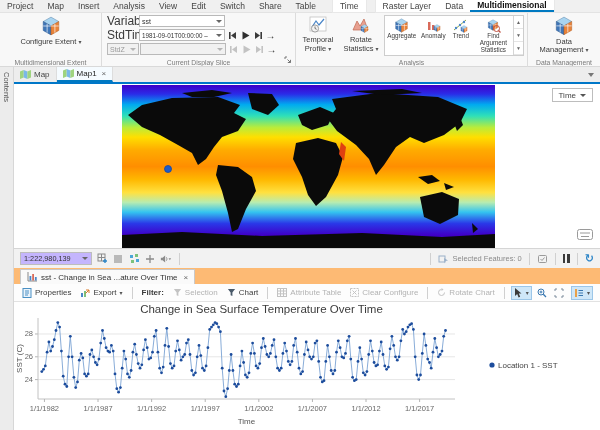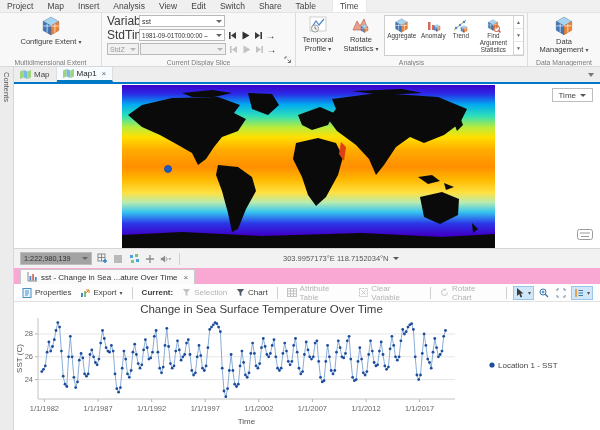--- a/index.html
+++ b/index.html
@@ -46,31 +46,31 @@
   .strip-chevron { margin-left:auto; margin-right:6px; align-self:center; width:0; height:0; border-left:3.5px solid transparent; border-right:3.5px solid transparent; border-top:4px solid #777; }
   .blue-line { position:absolute; left:14px; top:82px; width:586px; height:2px; background:#0077c8; }
   .map-canvas { position:absolute; left:14px; top:84px; width:586px; height:164px; background:#fff; overflow:hidden; }
   .worldmap { position:absolute; left:108px; top:1px; width:373px; height:163px; }
   .time-btn { position:absolute; right:7px; top:4px; height:14px; background:#fff; border:1px solid #bdbdbd; display:flex; align-items:center; gap:4px; padding:0 6px; font-size:8px; color:#444; }
   .tb-chevron { width:0; height:0; border-left:3px solid transparent; border-right:3px solid transparent; border-top:3.5px solid #555; }
   .kbd-icon { position:absolute; right:7px; bottom:8px; }
 
   
   .map-status { position:absolute; left:14px; top:248px; width:586px; height:20px; background:#f2f2f2; border-top:1px solid #d5d5d5; display:flex; align-items:center; padding:0 6px; gap:4px; }
-  .scale-combo { width:72px; height:13px; background:#a3a3a3; border:1px solid #bdbdbd; font-size:7.3px; color:#333; display:flex; align-items:center; justify-content:space-between; padding:0 3px; }
+  .scale-combo { width:72px; height:13px; background:#c4b5fd; border:1px solid #bdbdbd; font-size:7.3px; color:#333; display:flex; align-items:center; justify-content:space-between; padding:0 3px; }
   .sicon { width:12px; height:12px; display:flex; align-items:center; justify-content:center; }
   .vsep { width:1px; height:12px; background:#d0d0d0; margin:0 3px; }
   .coords { font-size:7.5px; color:#555; display:flex; align-items:center; gap:4px; }
   .status-right { margin-left:auto; display:flex; align-items:center; gap:4px; font-size:7.5px; color:#8a8a8a; }
   .pause-bars { display:flex; gap:2px; }
   .pause-bars i { width:2.5px; height:9px; background:#3a3a3a; }
   .refresh { color:#2e86c8; font-size:11px; font-weight:bold; }
 
   
-  .chart-tabstrip { position:absolute; left:14px; top:268px; width:586px; height:16px; background:#f9a8d4; display:flex; align-items:flex-end; }
+  .chart-tabstrip { position:absolute; left:14px; top:268px; width:586px; height:16px; background:#fdba74; display:flex; align-items:flex-end; }
   .chart-tab { margin-left:6px; height:15px; background:#fafafa; border:1px solid #c9c9c9; border-bottom:none; display:flex; align-items:center; gap:4px; padding:0 6px; font-size:8px; color:#333; }
   .chart-toolbar { position:absolute; left:14px; top:284px; width:586px; height:18px; background:#fdfdfd; border-bottom:1px solid #e2e2e2; display:flex; align-items:center; padding:0 5px; gap:3px; }
   .tbtn { display:flex; align-items:center; gap:3px; font-size:8px; color:#3d3d3d; padding:1px 3px; }
   .tbtn.bold { font-weight:bold; }
   .tbtn.disabled { color:#b3b3b3; }
   .tbtn.icononly { padding:1px 2px; }
   .tbtn.hl { background:#cfe7f8; border:1px solid #9cc6e8; }
   .chart-area { position:absolute; left:14px; top:302px; width:586px; height:128px; background:#fff; }
   .tick { font-size:7.5px; fill:#666; font-family:"Liberation Sans",sans-serif; }
   .charttitle { font-size:11.5px; fill:#3c3c3c; font-family:"Liberation Sans",sans-serif; }
@@ -103,20 +103,25 @@
     <div class="mtab">Map</div>
     <div class="mtab">Insert</div>
     <div class="mtab">Analysis</div>
     <div class="mtab">View</div>
     <div class="mtab">Edit</div>
     <div class="mtab">Switch</div>
     <div class="mtab">Share</div>
     <div class="mtab">Table</div>
     <div class="ctx-group">
       <div class="mtab">Time</div>
+    </div>
+    <div class="ctx-group">
+      <div class="mtab">Raster Layer</div>
+      <div class="mtab">Data</div>
+      <div class="mtab active">Multidimensional</div>
     </div>
   </div>
 
   <div class="ribbon">
 
     <div class="rgroup" style="left:0;width:102px">
       <div class="bigbtn" style="left:18px;width:66px">
         <svg width="20" height="20">
             <use href="#cube"></use>
           </svg>
@@ -373,23 +378,39 @@
         </svg>
       </span>
     <span class="sicon">
         <svg width="14" height="10" viewBox="0 0 14 10">
           <polygon points="1,3.5 3,3.5 6,1 6,9 3,6.5 1,6.5" fill="#8a8a8a"></polygon>
           <path d="M7.5,3 Q9,5 7.5,7" stroke="#8a8a8a" fill="none"></path>
           <polygon points="10,4 13,4 11.5,6.5" fill="#8a8a8a"></polygon>
         </svg>
       </span>
     <span class="vsep"></span>
-    <div class="coords" style="margin-left:96px">
-      <span>303.9957173°E 118.7152034°N</span>
-      <span class="tb-chevron"></span>
+    <div class="status-right">
+      <span class="vsep"></span>
+      <svg width="11" height="10" viewBox="0 0 11 10">
+          <rect x="1" y="2" width="6" height="6" fill="none" stroke="#9ab0c8"></rect>
+          <polygon points="6,4 10,6.5 7.5,7 6.5,9.5" fill="#9ab0c8"></polygon>
+        </svg>
+      <span>Selected Features: 0</span>
+      <span class="vsep"></span>
+      <svg width="11" height="10" viewBox="0 0 11 10">
+          <rect x="1.5" y="1.5" width="8" height="7" rx="1" fill="none" stroke="#9a9a9a"></rect>
+          <path d="M3.5,5 L5,6.5 L7.5,3.5" stroke="#9a9a9a" fill="none"></path>
+        </svg>
+      <span class="vsep"></span>
+      <span class="pause-bars">
+          <i></i>
+          <i></i>
+        </span>
+      <span class="vsep"></span>
+      <span class="refresh">↻</span>
     </div>
   </div>
 
   <div class="chart-tabstrip">
     <div class="chart-tab">
       <svg width="10" height="10" viewBox="0 0 10 10">
         <path d="M1,0 L1,9 L10,9" stroke="#888" fill="none"></path>
         <rect x="2.5" y="4" width="1.8" height="4.5" fill="#4a86c8"></rect>
           <rect x="5.2" y="2" width="1.8" height="6.5" fill="#d96a5a"></rect>
           <rect x="7.9" y="5" width="1.8" height="3.5" fill="#4a86c8"></rect>
@@ -413,21 +434,21 @@
       <svg width="10" height="10" viewBox="0 0 10 10">
           <rect x="1" y="5" width="2" height="4" fill="#4a86c8"></rect>
           <rect x="4" y="3" width="2" height="6" fill="#7cc27c"></rect>
           <path d="M6,2 L9,2 M9,2 L9,5 M9,2 L5.5,5.5" stroke="#d97a2a" fill="none"></path>
         </svg>
       <span>Export</span>
       <span class="dd">▾</span>
     </div>
     <span class="vsep"></span>
     <div class="tbtn bold">
-        <span>Current:</span>
+        <span>Filter:</span>
       </div>
     <div class="tbtn disabled">
       <svg width="9" height="9" style="color:#c3c3c3">
           <use href="#funnel" width="9" height="9"></use>
         </svg>
       <span>Selection</span>
     </div>
     <div class="tbtn">
       <svg width="9" height="9" style="color:#4a5a6a">
           <use href="#funnel" width="9" height="9"></use>
@@ -443,21 +464,21 @@
           <line x1="3.5" y1="0.5" x2="3.5" y2="8.5" stroke="#c3c3c3"></line>
           <line x1="6.5" y1="0.5" x2="6.5" y2="8.5" stroke="#c3c3c3"></line>
         </svg>
       <span>Attribute Table</span>
     </div>
     <div class="tbtn disabled">
       <svg width="9" height="9" viewBox="0 0 9 9">
           <rect x="0.5" y="0.5" width="8" height="8" fill="none" stroke="#c3c3c3" stroke-dasharray="2,1"></rect>
           <path d="M2.5,2.5 L6.5,6.5 M6.5,2.5 L2.5,6.5" stroke="#c3c3c3"></path>
         </svg>
-      <span>Clear Variable</span>
+      <span>Clear Configure</span>
     </div>
     <span class="vsep"></span>
     <div class="tbtn disabled">
       <svg width="9" height="9" viewBox="0 0 9 9">
           <path d="M7.5,4.5 A3,3 0 1 1 4.5,1.5" stroke="#c3c3c3" fill="none"></path>
           <polygon points="4.5,0 6.5,1.5 4.5,3" fill="#c3c3c3"></polygon>
         </svg>
       <span>Rotate Chart</span>
     </div>
     <span class="vsep"></span>

